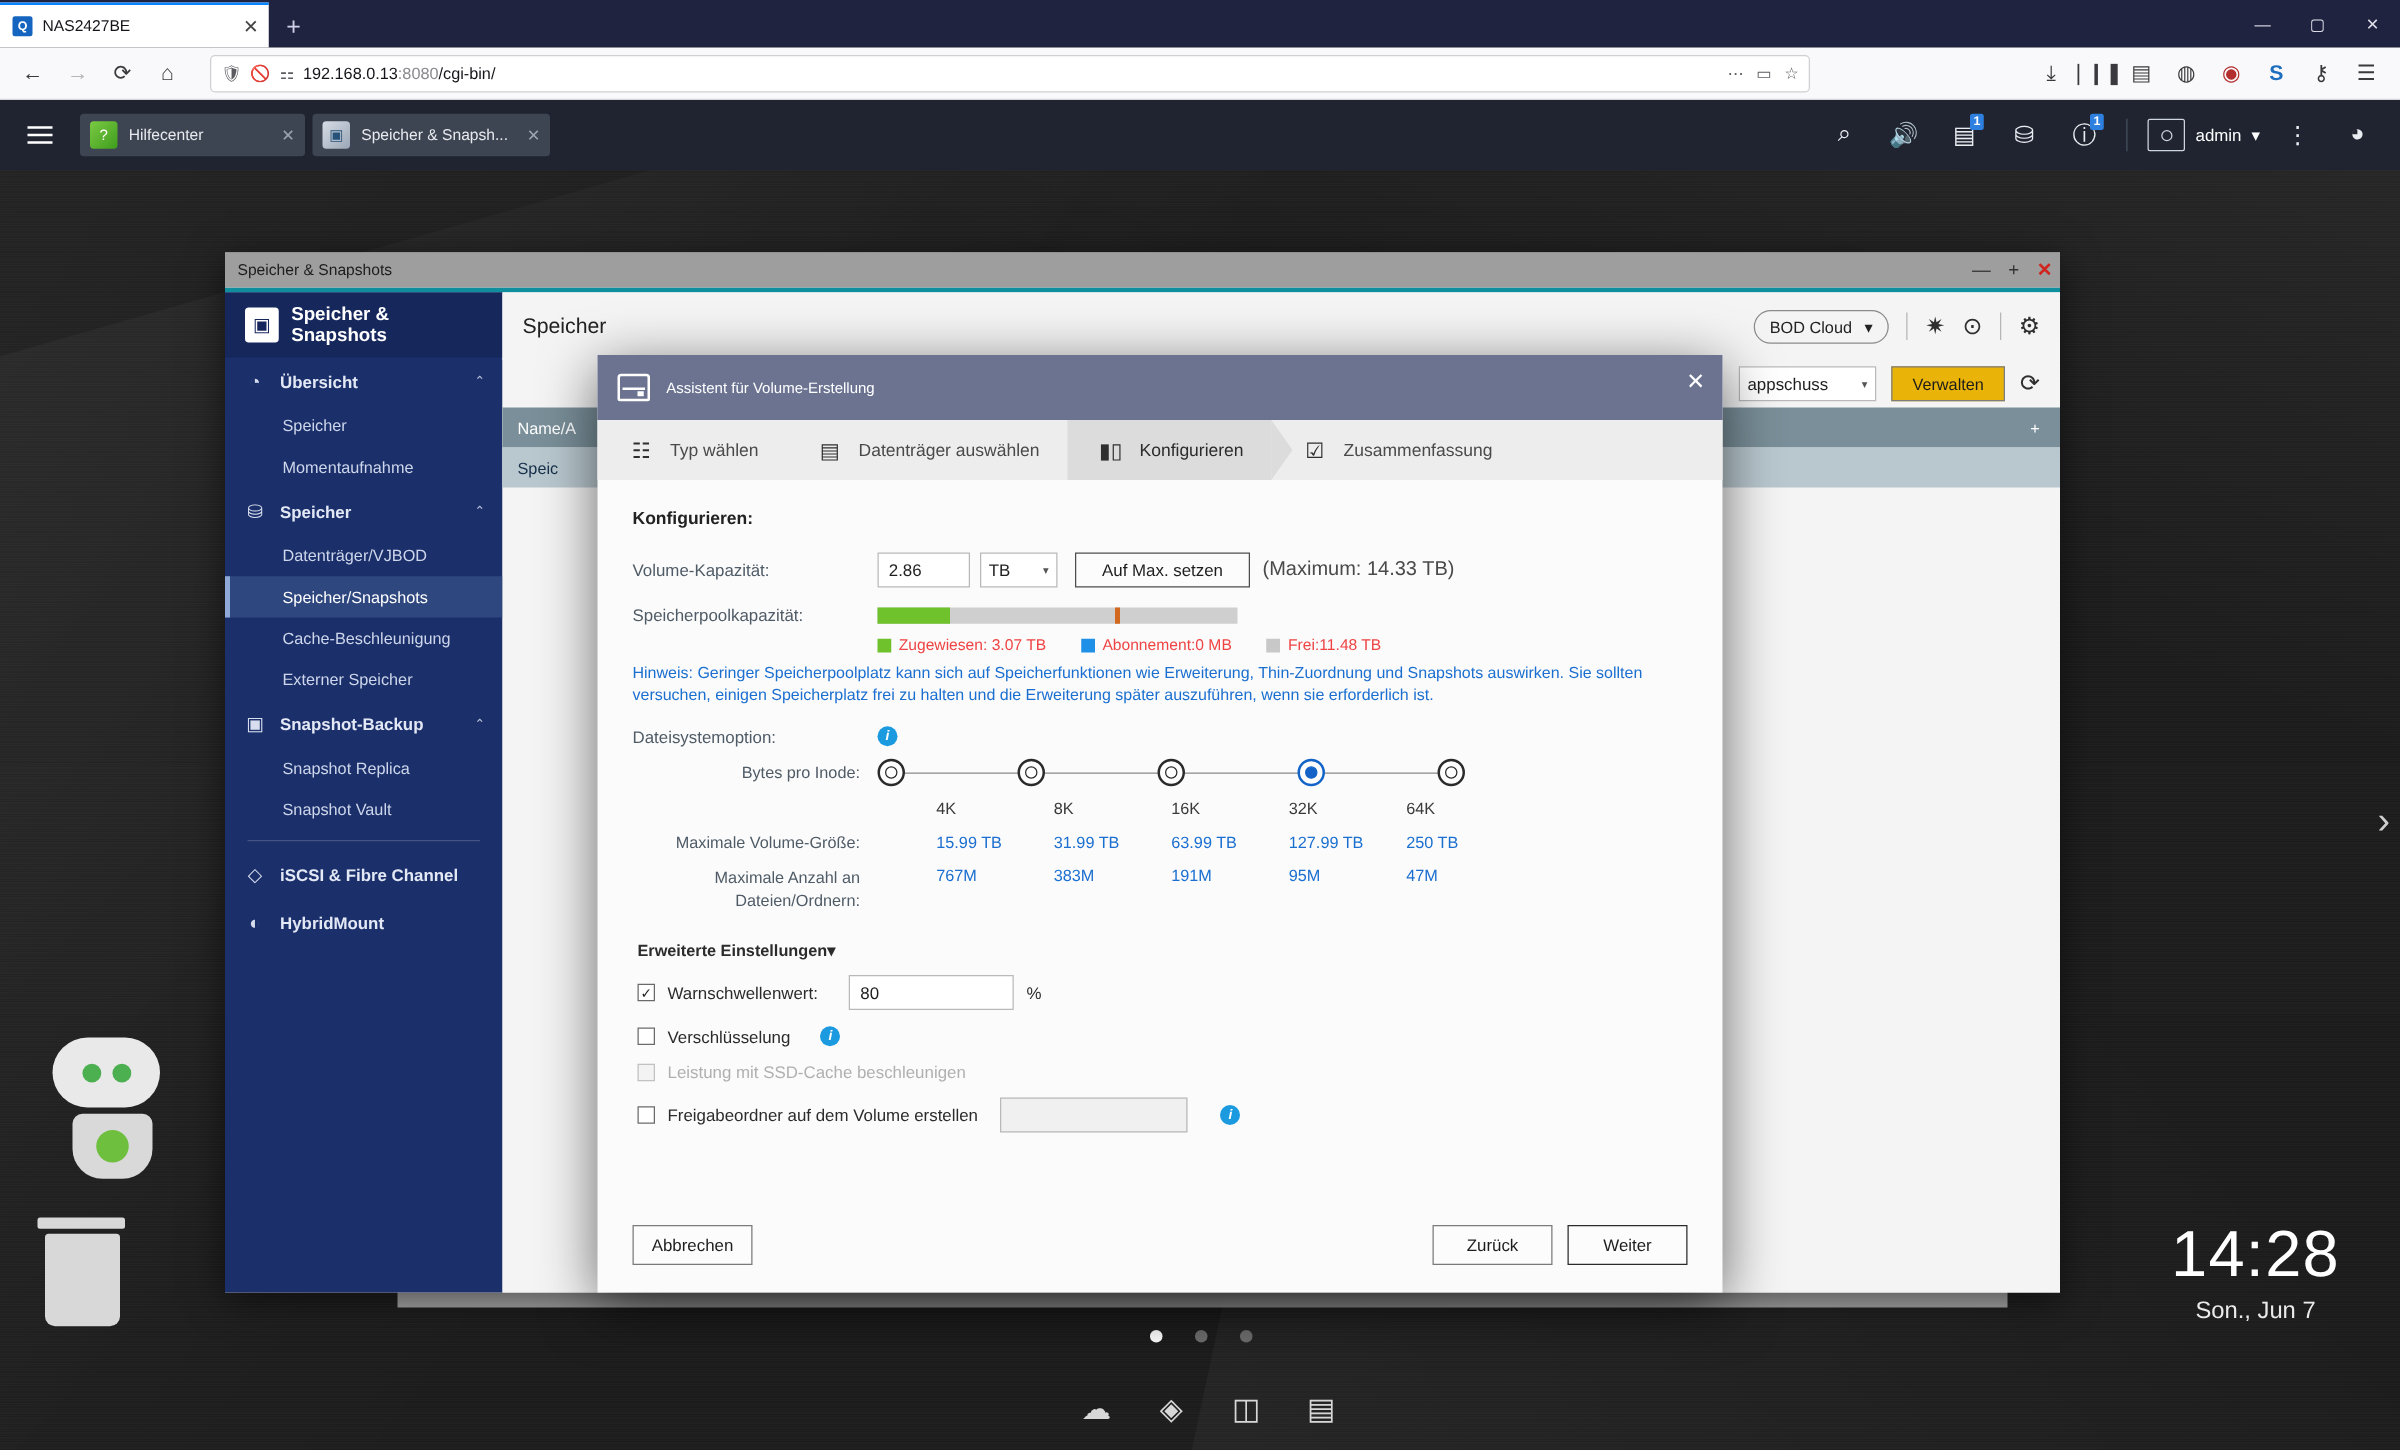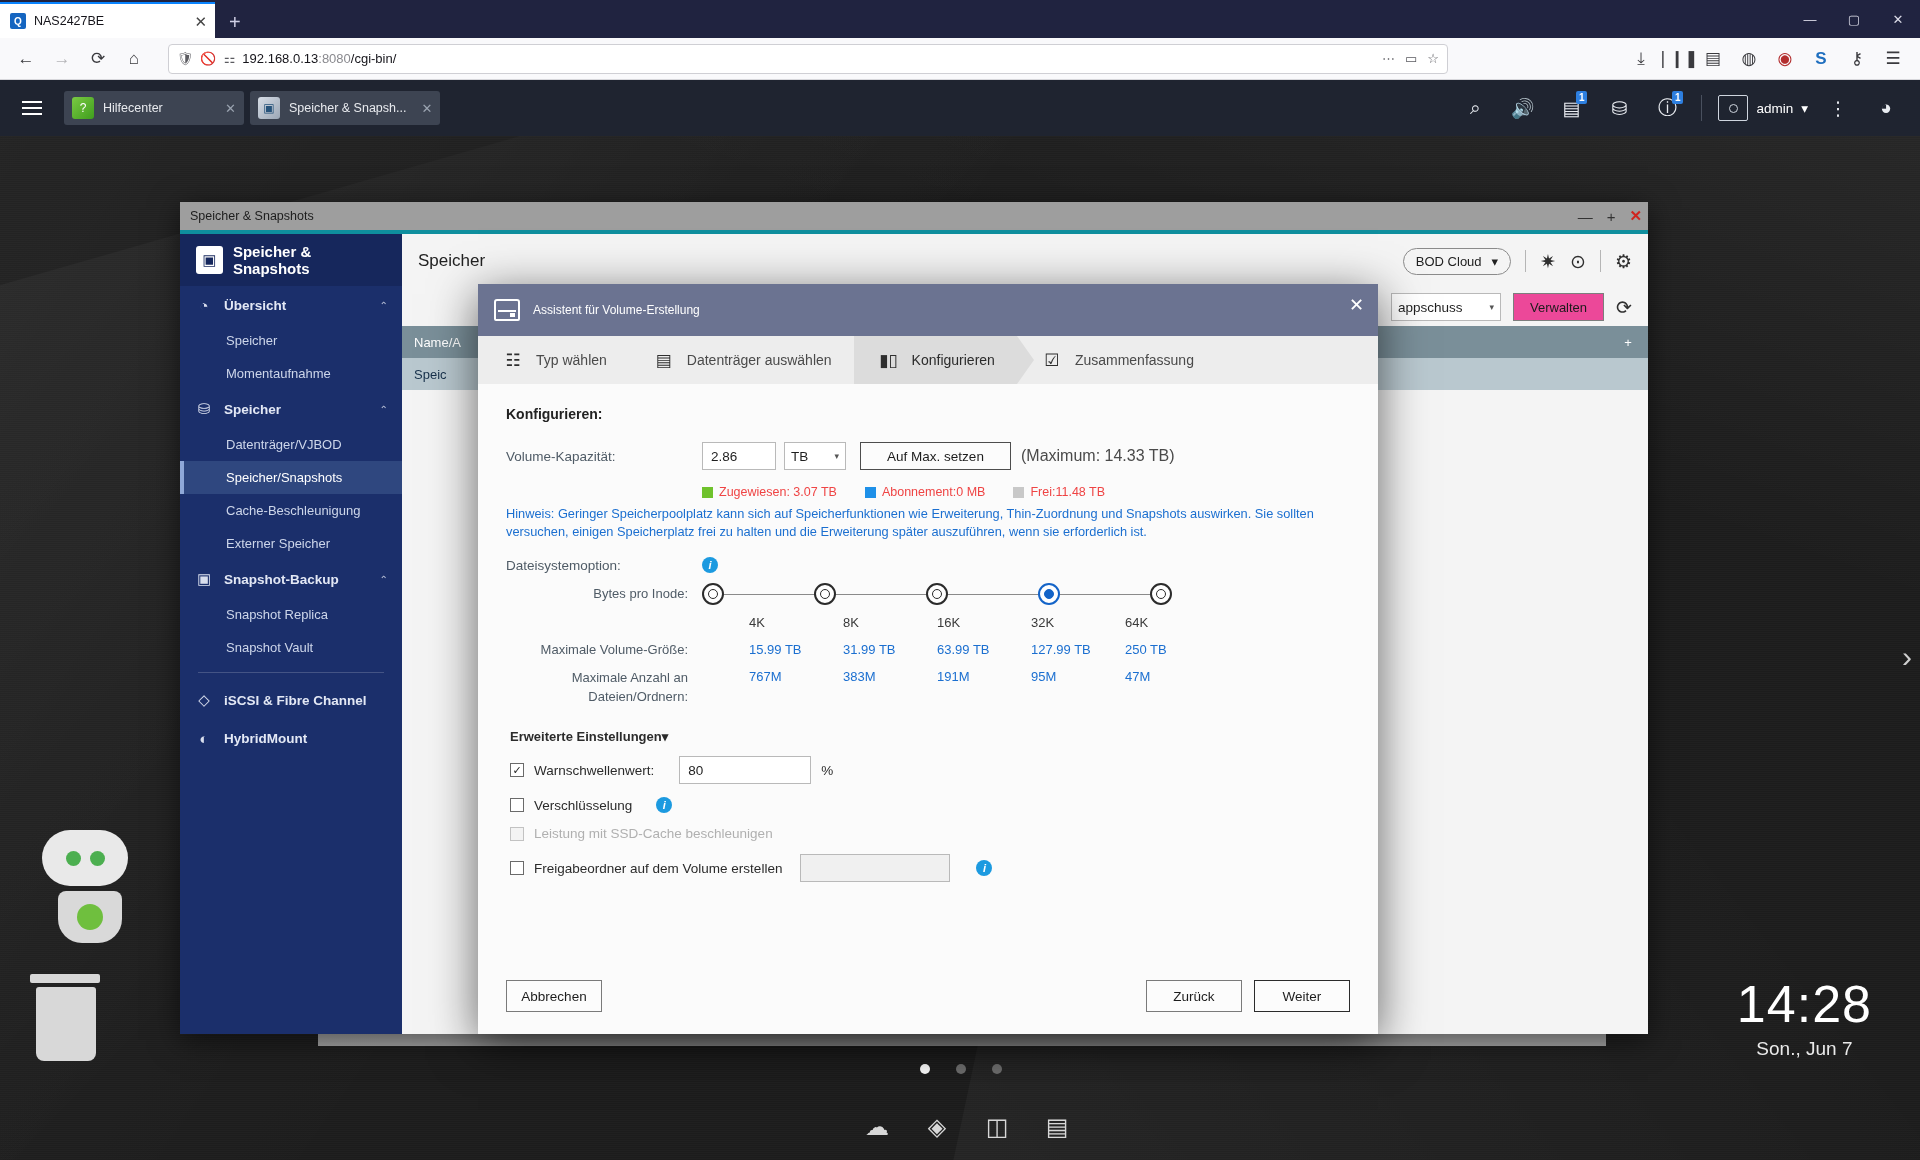--- a/index.html
+++ b/index.html
@@ -137,21 +137,21 @@
   .bgwin-main { flex: 1; background: #f4f4f4; position: relative; }
   .main-toolbar { height: 54px; display: flex; align-items: center; padding: 0 16px; gap: 12px;
                   background: #f4f4f4; }
   .mt-title { font-size: 17px; color: #222; }
   .mt-right { margin-left: auto; display: flex; align-items: center; gap: 14px; }
   .pill {
     border: 1px solid #8b8b8b; border-radius: 14px; height: 27px; padding: 0 12px;
     display: flex; align-items: center; gap: 10px; font-size: 13px; color: #222; background: #f4f4f4;
   }
   .sqbtn { border: 1px solid #7d7d7d; height: 28px; padding: 0 16px; display: flex;
-           align-items: center; font-size: 13px; background: #ec4899; color: #1c1c1c; }
+           align-items: center; font-size: 13px; background: #eab308; color: #1c1c1c; }
   .tb-ico { font-size: 19px; color: #2f2f2f; }
   .vsep { width: 1px; height: 22px; background: #b5b5b5; }
   .row2 { height: 38px; display: flex; align-items: center; padding: 0 16px; gap: 12px; }
   .table-head { height: 32px; background: #7a8f99; display: flex; align-items: center;
                 color: #fff; font-size: 13px; }
   .th { padding: 0 12px; }
   .table-row { height: 32px; background: #b9c8cf; display: flex; align-items: center;
                color: #16304a; font-size: 13px; }
   .capbar { width: 210px; height: 12px; background: #cfd6da; position: relative; }
   .capbar i { position: absolute; left: 62%; top: 0; width: 3px; height: 12px; background: #d22; }
@@ -512,24 +512,31 @@
         <div class="sect-title">Konfigurieren:</div>
 
 
         <div class="frow">
           <span class="flabel">Volume-Kapazität:</span>
           <input class="tinput" style="width: 74px;" value="2.86">
           <span class="selbox" style="margin-left:8px">
             <span>TB</span>
             <span class="cv">▾</span>
           </span>
-          <span class="gbtn" style="margin-left:14px;width:151px;justify-content:center">Auf Max. setzen</span>
+          <span class="gbtn" style="margin-left:14px;width:140px;justify-content:center">Auf Max. setzen</span>
           <span class="maxnote">(Maximum: 14.33 TB)</span>
         </div>
 
+        <div class="frow" style="margin-bottom:9px">
+          <span class="flabel">Speicherpoolkapazität:</span>
+          <span class="poolbar">
+            <i class="used" id="poolUsed" style="width: 20%;"></i>
+            <i class="mark" id="poolMark" style="left: 66%;"></i>
+          </span>
+        </div>
 
         <div class="frow" style="margin-bottom:6px">
           <span class="flabel"></span>
           <span class="legend">
             <span class="lg">
               <i style="background:#6fc22c"></i>
               <span>Zugewiesen: 3.07 TB</span>
             </span>
             <span class="lg">
               <i style="background:#1e90e8"></i>

